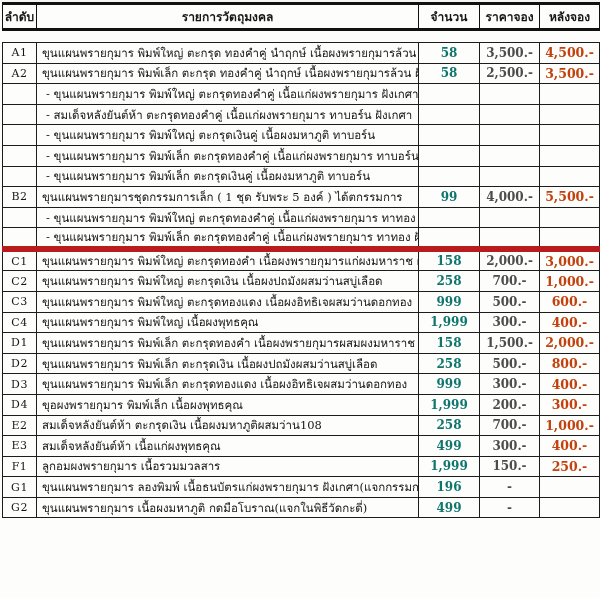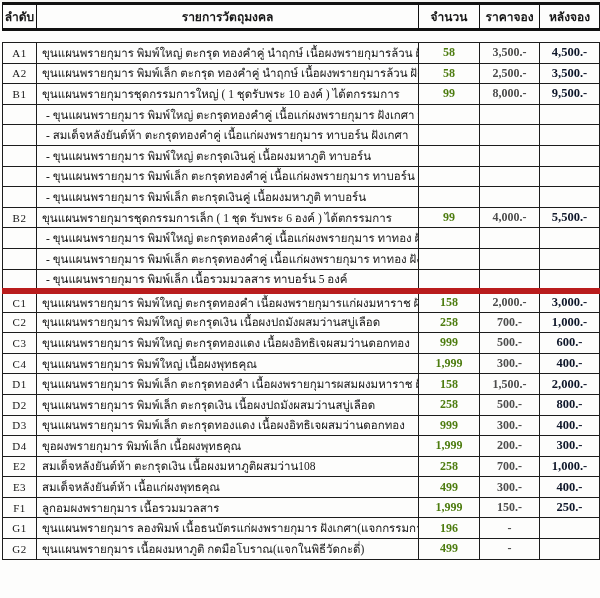--- a/index.html
+++ b/index.html
@@ -36,37 +36,37 @@
     font-size: 12px;
     font-weight: bold;
     color: #161616;
     text-align: center;
     vertical-align: middle;
   }
   
   .gap { height: 11px; }
 
   
-  .body-table { border: 1.5px solid #111; font-family: Liberation Serif, serif; }
+  .body-table { border: 1.5px solid #111; }
   .body-table td {
     border: 1px solid #1c1c1c;
     height: 20.6px;
     font-size: 11.5px;
     color: #161616;
     vertical-align: middle;
     overflow: hidden;
     white-space: nowrap;
   }
   .body-table tr.group-top td { border-top: 6px solid #b91c1c; }
   td.no   { text-align: center; font-size: 11px; letter-spacing: .5px; }
   td.item { text-align: left; padding-left: 5px; }
   td.item.sub { padding-left: 9px; }
-  td.qty   { text-align: center; font-weight: bold; color: #4d7c0f; font-size: 12px; }
+  td.qty   { text-align: center; font-weight: bold; color: #0f766e; font-size: 12px; }
   td.price { text-align: center; font-weight: bold; color: #4c4c4c; font-size: 12px; }
-  td.after { text-align: center; font-weight: bold; color: #0f172a; font-size: 12.5px; }
+  td.after { text-align: center; font-weight: bold; color: #c2410c; font-size: 12.5px; }
 </style>
 </head>
 <body>
 
 <div class="sheet">
 
   <table class="head-table">
     <colgroup>
       <col class="c-no">
         <col class="c-item">
@@ -104,27 +104,20 @@
           <td class="after">4,500.-</td>
         </tr>
         <tr>
           <td class="no">A2</td>
           <td class="item">ขุนแผนพรายกุมาร พิมพ์เล็ก ตะกรุด ทองคำคู่ นำฤกษ์ เนื้อผงพรายกุมารล้วน ฝังเกศา</td>
           <td class="qty">58</td>
           <td class="price">2,500.-</td>
           <td class="after">3,500.-</td>
         </tr>
         <tr>
-          <td class="no">B1</td>
-          <td class="item">ขุนแผนพรายกุมารชุดกรรมการใหญ่ ( 1 ชุดรับพระ 10 องค์ ) ได้ตกรรมการ</td>
-          <td class="qty">99</td>
-          <td class="price">8,000.-</td>
-          <td class="after">9,500.-</td>
-        </tr>
-        <tr>
           <td class="no"></td>
           <td class="item sub">- ขุนแผนพรายกุมาร พิมพ์ใหญ่ ตะกรุดทองคำคู่ เนื้อแก่ผงพรายกุมาร ฝังเกศา ทาบอร์น</td>
           <td class="qty"></td>
           <td class="price"></td>
           <td class="after"></td>
         </tr>
         <tr>
           <td class="no"></td>
           <td class="item sub">- สมเด็จหลังยันต์ห้า ตะกรุดทองคำคู่ เนื้อแก่ผงพรายกุมาร ทาบอร์น ฝังเกศา</td>
           <td class="qty"></td>
@@ -147,42 +140,35 @@
         </tr>
         <tr>
           <td class="no"></td>
           <td class="item sub">- ขุนแผนพรายกุมาร พิมพ์เล็ก ตะกรุดเงินคู่ เนื้อผงมหาภูติ ทาบอร์น</td>
           <td class="qty"></td>
           <td class="price"></td>
           <td class="after"></td>
         </tr>
         <tr>
           <td class="no">B2</td>
-          <td class="item">ขุนแผนพรายกุมารชุดกรรมการเล็ก ( 1 ชุด รับพระ 6 องค์ ) ได้ตกรรมการ</td>
+          <td class="item">ขุนแผนพรายกุมารชุดกรรมการเล็ก ( 1 ชุด รับพระ 5 องค์ ) ได้ตกรรมการ</td>
           <td class="qty">99</td>
           <td class="price">4,000.-</td>
           <td class="after">5,500.-</td>
         </tr>
         <tr>
           <td class="no"></td>
           <td class="item sub">- ขุนแผนพรายกุมาร พิมพ์ใหญ่ ตะกรุดทองคำคู่ เนื้อแก่ผงพรายกุมาร ทาทอง ฝังเกศา</td>
           <td class="qty"></td>
           <td class="price"></td>
           <td class="after"></td>
         </tr>
         <tr>
           <td class="no"></td>
           <td class="item sub">- ขุนแผนพรายกุมาร พิมพ์เล็ก ตะกรุดทองคำคู่ เนื้อแก่ผงพรายกุมาร ทาทอง ฝังเกศา</td>
-          <td class="qty"></td>
-          <td class="price"></td>
-          <td class="after"></td>
-        </tr>
-        <tr>
-          <td class="no"></td>
-          <td class="item sub">- ขุนแผนพรายกุมาร พิมพ์เล็ก เนื้อรวมมวลสาร ทาบอร์น 5 องค์</td>
           <td class="qty"></td>
           <td class="price"></td>
           <td class="after"></td>
         </tr>
         <tr class="group-top">
           <td class="no">C1</td>
           <td class="item">ขุนแผนพรายกุมาร พิมพ์ใหญ่ ตะกรุดทองคำ เนื้อผงพรายกุมารแก่ผงมหาราช ฝังเกศา</td>
           <td class="qty">158</td>
           <td class="price">2,000.-</td>
           <td class="after">3,000.-</td>

